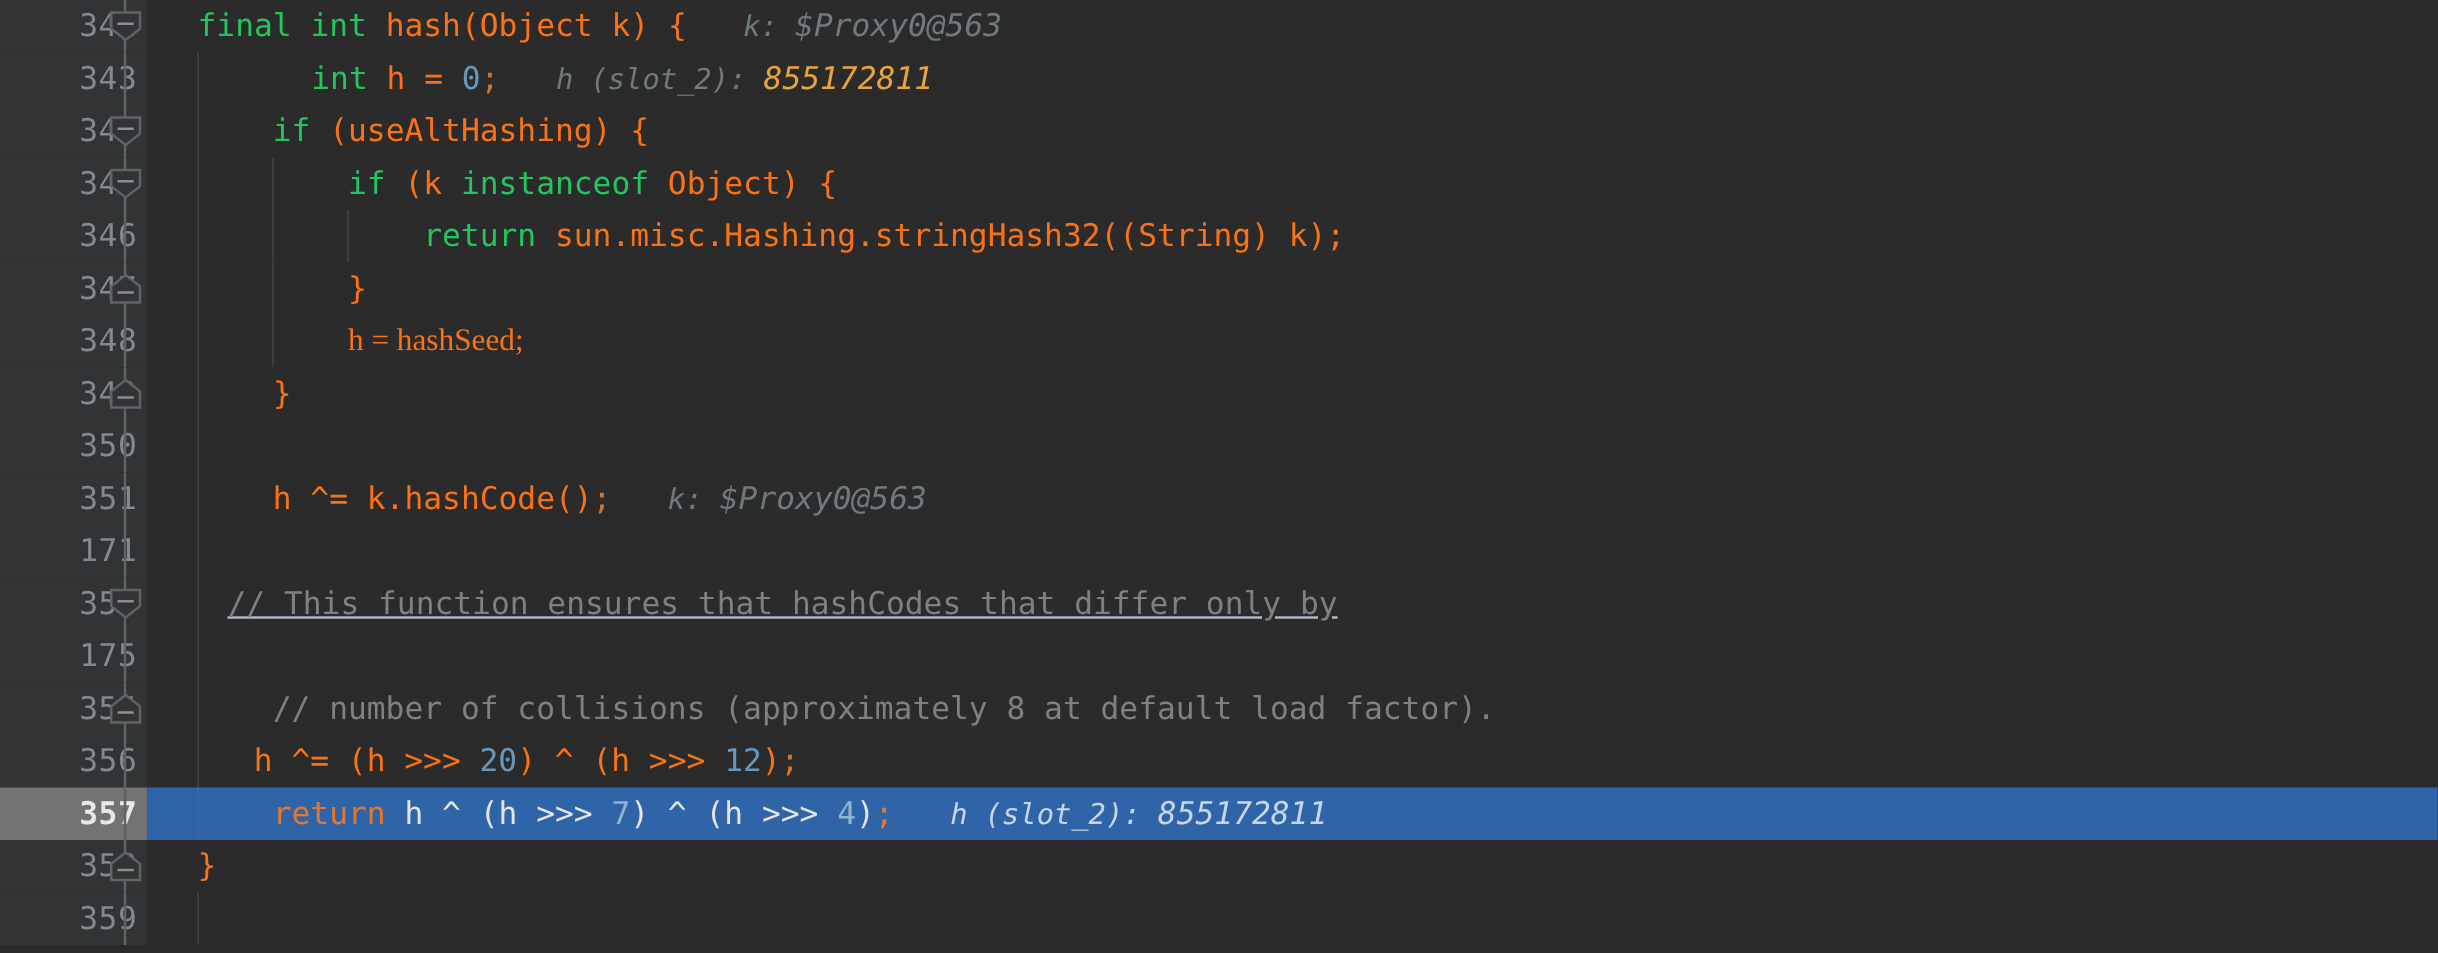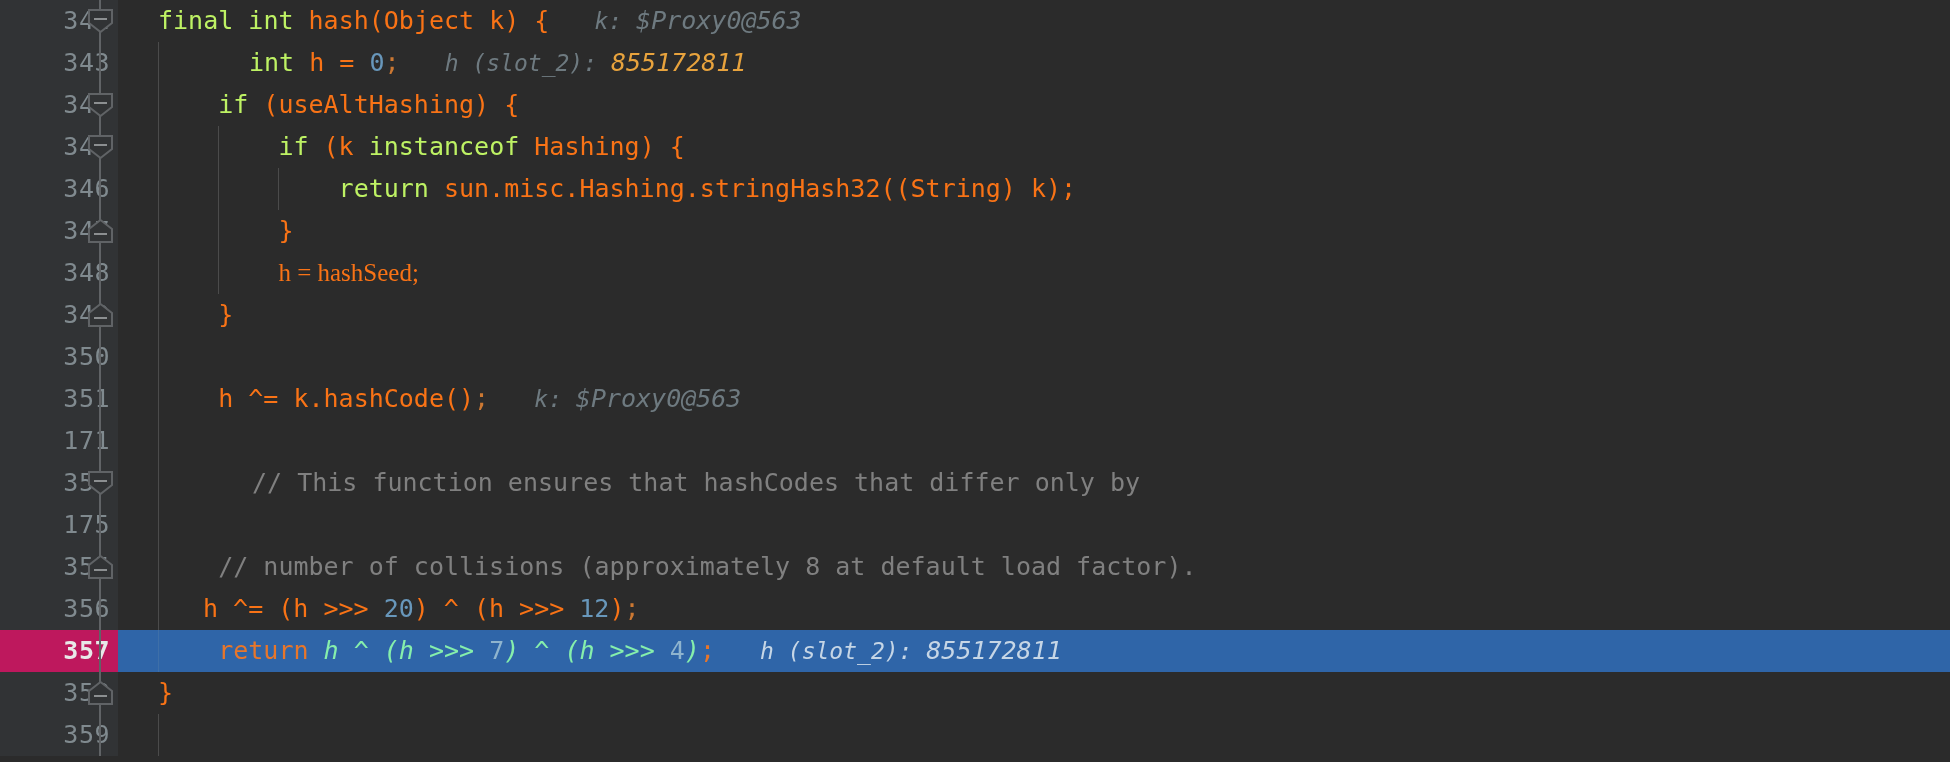--- a/index.html
+++ b/index.html
@@ -94,55 +94,55 @@
     box-sizing: border-box;
     white-space: pre;
     font-size: 25px;
     line-height: 42px;
     color: #A9B7C6;
     overflow: hidden;
   }
   .row.current .code {
     background: #2F65A8;
   }
-  .row.current .gutter { background: #be185d; align-items: flex-end; }
+  .row.current .gutter { background: #737373; align-items: flex-end; }
 
   
   .guides {
     position: absolute;
     left: 0; top: 0; right: 0; bottom: 0;
     pointer-events: none;
   }
   .guide {
     position: absolute;
     top: 0; bottom: 0;
     width: 1px;
     background: #4B4B4B;
   }
 
   .txt { position: relative; z-index: 2; }
 
   
-  .kw   { color: #bef264; }
+  .kw   { color: #22c55e; }
   .num  { color: #6897BB; }
   .id   { color: #f97316; }
   .cmt  { color: #808080; }
   .semi { color: #CC7832; }
 
   
   .hint {
     font-style: italic;
     color: #6E7A80;
     font-size: 23px;
   }
   .hint-val        { color: #6E7A80; font-style: italic; }
   .hint-val.changed{ color: #E8A33D; font-style: italic; }
 
   .row.current .cmt,
-  .row.current .id   { color: #86efac; font-style: italic; }
+  .row.current .id   { color: #e5e5e5; }
   .row.current .kw   { color: #E8762A; }
   .row.current .num  { color: #8FB4CE; }
   .row.current .semi { color: #E8762A; }
   .row.current .hint,
   .row.current .hint-val { color: #C6D6E6; }
   .row.current .guide { background: #3E6FA8; }
 </style>
 </head>
 <body>
 
@@ -186,21 +186,21 @@
       <div class="gutter">
         <span class="lineno">345</span>
         <div class="foldcol">
           <div class="foldline"></div>
           <div class="foldmark"><svg width="27" height="26" viewBox="0 0 27 26">
               <path d="M2 2 H25 V15 L13.5 24 L2 15 Z" fill="#313335" stroke="#606366" stroke-width="2"></path>
               <line x1="7" y1="11" x2="20" y2="11" stroke="#8C8F91" stroke-width="2"></line>
             </svg></div>
         </div>
       </div>
-      <div class="code"><div class="guides"><div class="guide" style="left: 40px;"></div><div class="guide" style="left: 100.2px;"></div></div><span class="txt" style="padding-left: 120.4px;"><span class="kw">if</span><span class="id"> (k </span><span class="kw">instanceof</span><span class="id"> Hashing) {</span></span></div>
+      <div class="code"><div class="guides"><div class="guide" style="left: 40px;"></div><div class="guide" style="left: 100.2px;"></div></div><span class="txt" style="padding-left: 120.4px;"><span class="kw">if</span><span class="id"> (k </span><span class="kw">instanceof</span><span class="id"> Object) {</span></span></div>
     </div>
     <div class="row">
       <div class="gutter">
         <span class="lineno">346</span>
         <div class="foldcol">
           <div class="foldline"></div>
         </div>
       </div>
       <div class="code"><div class="guides"><div class="guide" style="left: 40px;"></div><div class="guide" style="left: 100.2px;"></div><div class="guide" style="left: 160.4px;"></div></div><span class="txt" style="padding-left: 180.6px;"><span class="kw">return</span><span class="id"> sun.misc.Hashing.stringHash32((String) k);</span></span></div>
     </div>
@@ -270,21 +270,21 @@
       <div class="gutter">
         <span class="lineno">353</span>
         <div class="foldcol">
           <div class="foldline"></div>
           <div class="foldmark"><svg width="27" height="26" viewBox="0 0 27 26">
               <path d="M2 2 H25 V15 L13.5 24 L2 15 Z" fill="#313335" stroke="#606366" stroke-width="2"></path>
               <line x1="7" y1="11" x2="20" y2="11" stroke="#8C8F91" stroke-width="2"></line>
             </svg></div>
         </div>
       </div>
-      <div class="code"><div class="guides"><div class="guide" style="left: 40px;"></div></div><span class="txt" style="padding-left: 94px;"><span class="cmt">// This function ensures that hashCodes that differ only by</span></span></div>
+      <div class="code"><div class="guides"><div class="guide" style="left: 40px;"></div></div><span class="txt" style="padding-left: 24px; text-decoration: underline;"><span class="cmt">// This function ensures that hashCodes that differ only by</span></span></div>
     </div>
     <div class="row">
       <div class="gutter">
         <span class="lineno">175</span>
         <div class="foldcol">
           <div class="foldline"></div>
         </div>
       </div>
       <div class="code"><div class="guides"><div class="guide" style="left: 40px;"></div></div></div>
     </div>

